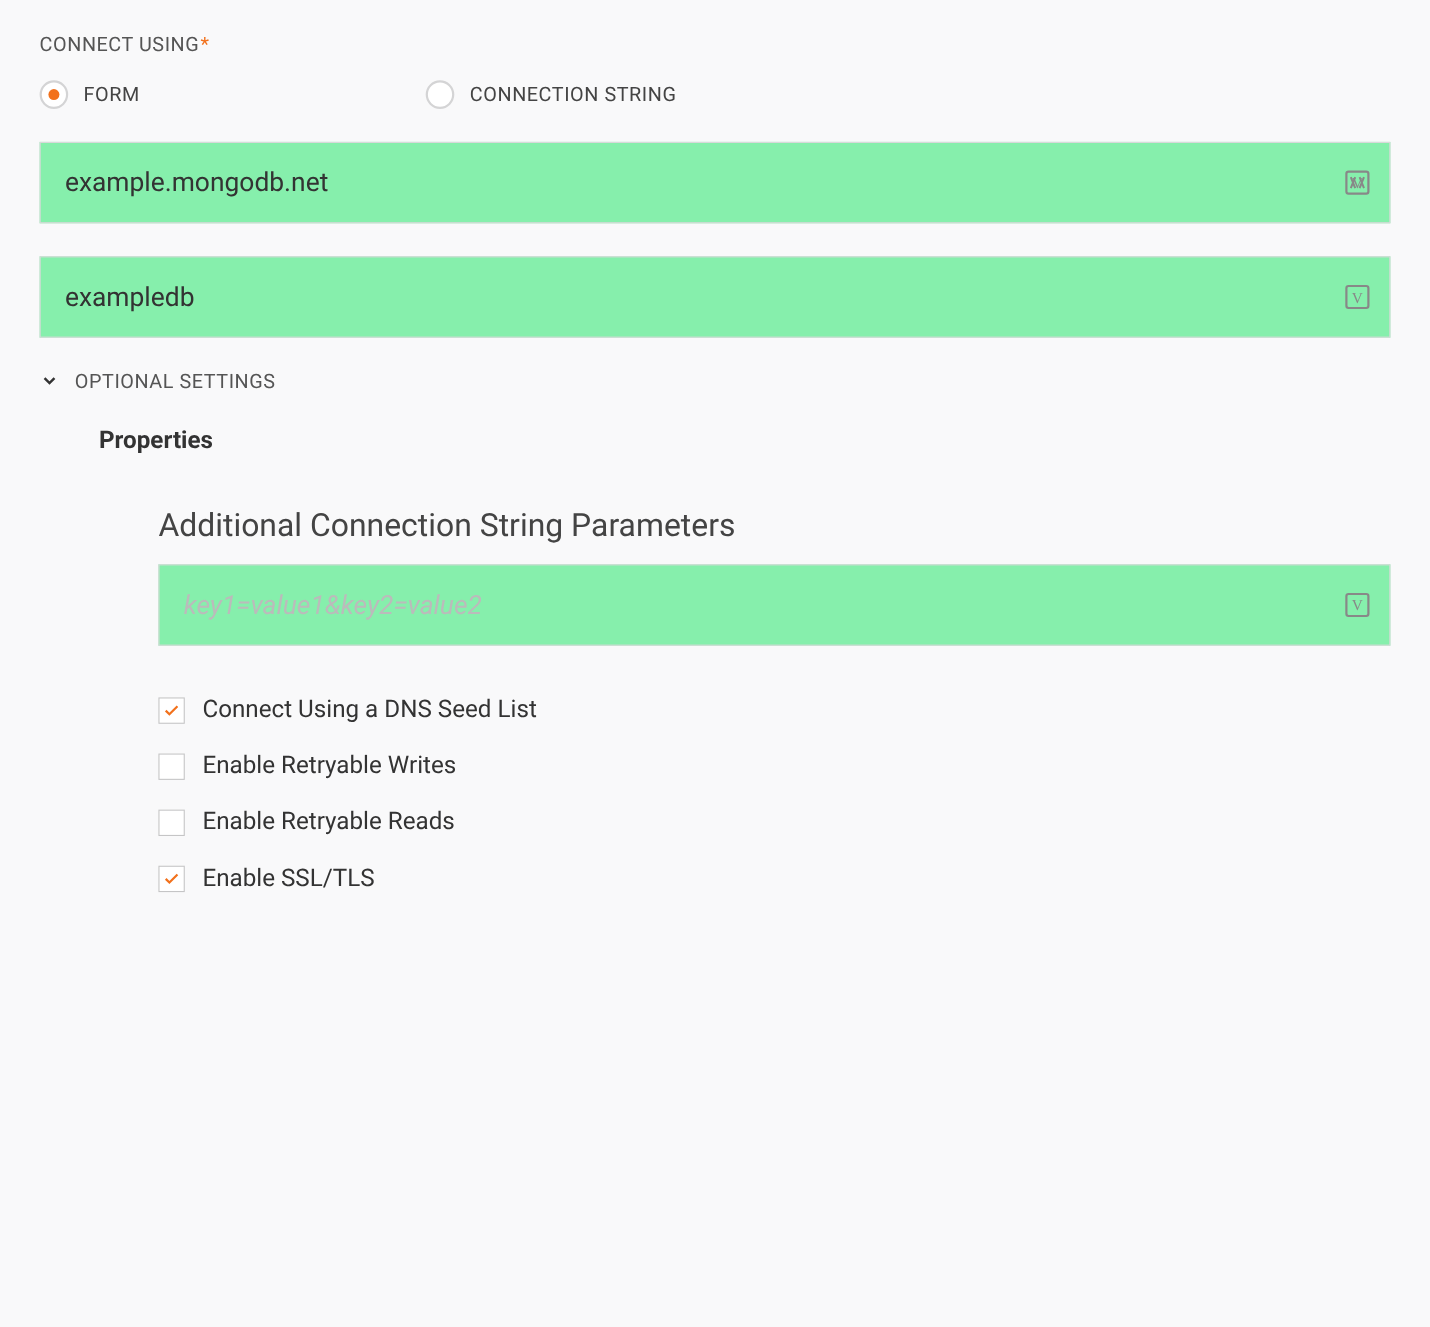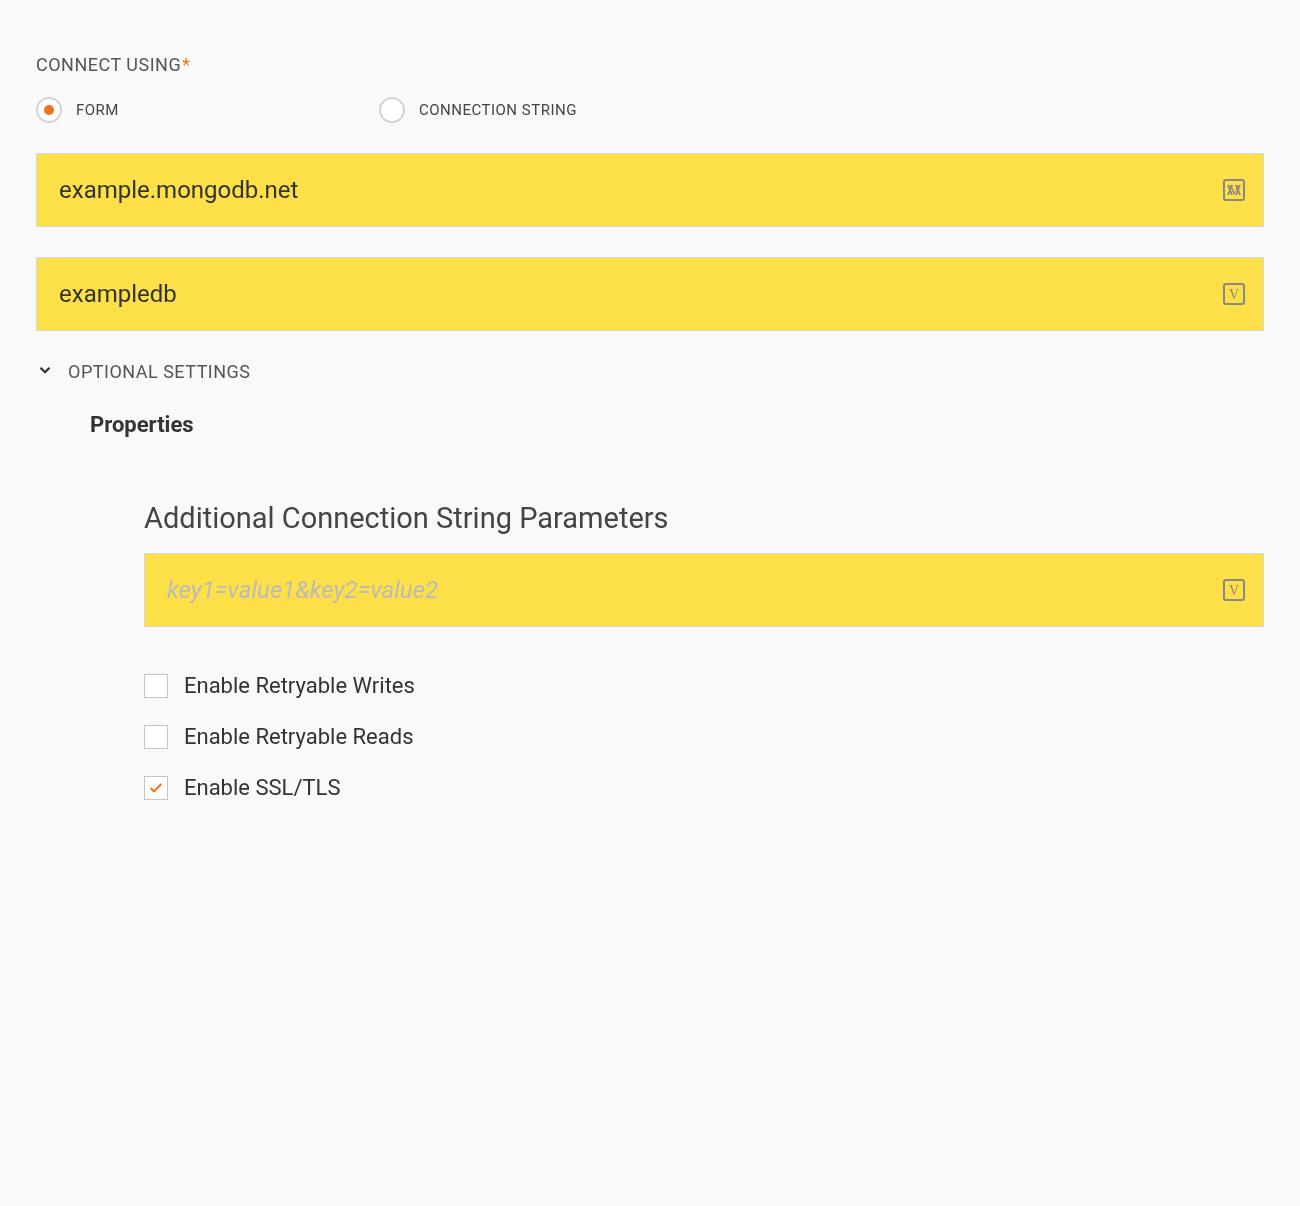--- a/index.html
+++ b/index.html
@@ -9,21 +9,20 @@
     }
     body {
       font-family: -apple-system, BlinkMacSystemFont, "Segoe UI", Roboto, "Helvetica Neue", Arial, sans-serif;
       background: #f9f9fa;
       padding: 30px 36px;
       width: 1300px;
       color: #333;
     }
     .field-group {
       margin-bottom: 30px;
-      margin-top: 24px;
     }
     .field-label {
       font-size: 18px;
       letter-spacing: 0.5px;
       color: #555;
       margin-bottom: 22px;
       text-transform: uppercase;
     }
     .required-star {
       color: #f2711c;
@@ -50,34 +49,34 @@
       justify-content: center;
     }
     .radio-circle.selected::after {
       content: "";
       width: 10px;
       height: 10px;
       border-radius: 50%;
       background: #f2711c;
     }
     .radio-label {
-      font-size: 15px;
+      font-size: 18px;
       letter-spacing: 0.5px;
       color: #444;
     }
     .text-input-wrapper {
       position: relative;
       margin-top: 4px;
     }
     .text-input {
       width: 100%;
       padding: 22px 60px 22px 22px;
       font-size: 24px;
       border: 1px solid #d9d9da;
-      background: #fde047;
+      background: #86efac;
       color: #333;
       font-family: inherit;
       outline: none;
     }
     .text-input::placeholder {
       color: #bbb;
       font-style: italic;
     }
     .input-icon {
       position: absolute;
@@ -103,21 +102,21 @@
     .expandable-label {
       font-size: 18px;
       letter-spacing: 0.5px;
       color: #555;
     }
     .section-heading {
       font-size: 22px;
       font-weight: 700;
       color: #333;
       margin-left: 54px;
-      margin-bottom: 64px;
+      margin-bottom: 48px;
     }
     .indented-block {
       margin-left: 108px;
     }
     .sub-label {
       font-size: 29px;
       color: #444;
       margin-bottom: 18px;
     }
     .checkbox-row {
@@ -210,36 +209,44 @@
 <div class="indented-block">
   <div class="sub-label">Additional Connection String Parameters</div>
   <div class="text-input-wrapper mb-40">
     <input type="text" class="text-input italic-input" placeholder="key1=value1&amp;key2=value2" style="">
     <svg class="input-icon" viewBox="0 0 24 24" fill="none" stroke="currentColor" stroke-width="2">
       <rect x="2" y="2" width="20" height="20" rx="2"></rect>
       <text x="12" y="17" text-anchor="middle" font-size="14" font-family="serif" fill="currentColor" stroke="none">V</text>
     </svg>
   </div>
 
-
-  <div class="checkbox-row">
-    <div class="checkbox">
-      
-    </div>
-    <div class="checkbox-label">Enable Retryable Writes</div>
-  </div>
-
-  <div class="checkbox-row">
-    <div class="checkbox">
-      
-    </div>
-    <div class="checkbox-label">Enable Retryable Reads</div>
-  </div>
-
   <div class="checkbox-row">
     <div class="checkbox checked">
       <svg viewBox="0 0 24 24" fill="none" stroke="currentColor" stroke-width="3">
         <polyline points="4 12 9 17 20 6"></polyline>
       </svg>
     </div>
+    <div class="checkbox-label">Connect Using a DNS Seed List</div>
+  </div>
+
+  <div class="checkbox-row">
+    <div class="checkbox">
+      
+    </div>
+    <div class="checkbox-label">Enable Retryable Writes</div>
+  </div>
+
+  <div class="checkbox-row">
+    <div class="checkbox">
+      
+    </div>
+    <div class="checkbox-label">Enable Retryable Reads</div>
+  </div>
+
+  <div class="checkbox-row">
+    <div class="checkbox checked">
+      <svg viewBox="0 0 24 24" fill="none" stroke="currentColor" stroke-width="3">
+        <polyline points="4 12 9 17 20 6"></polyline>
+      </svg>
+    </div>
     <div class="checkbox-label">Enable SSL/TLS</div>
   </div>
 </div>
 
 </body></html>

